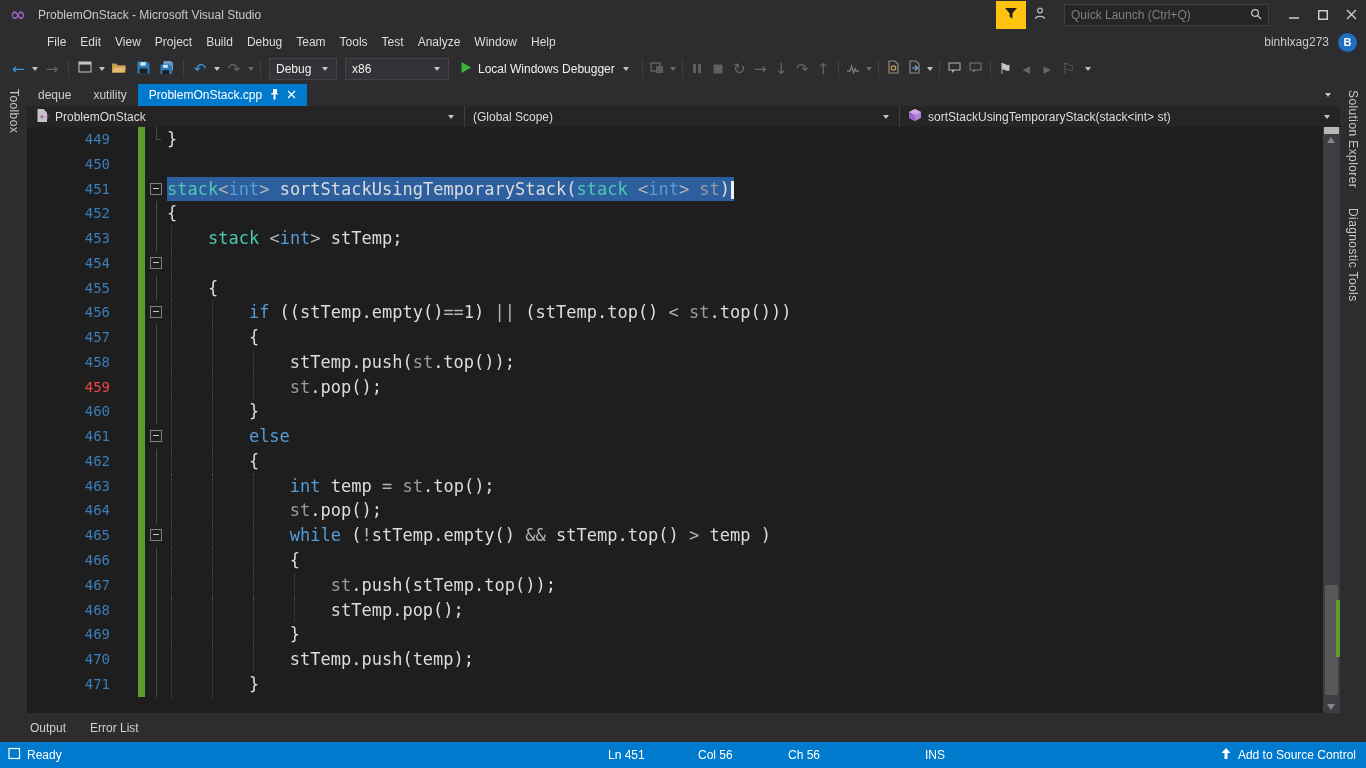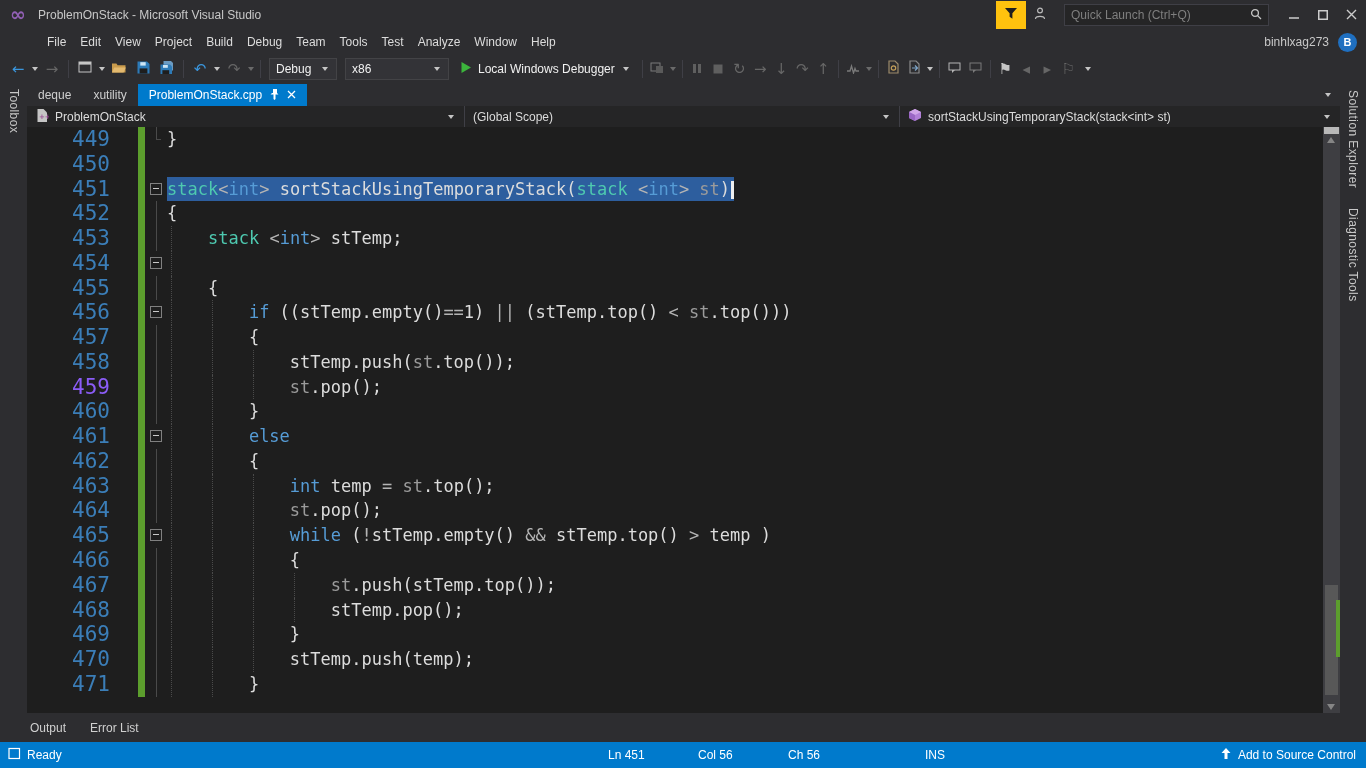--- a/index.html
+++ b/index.html
@@ -55,21 +55,21 @@
 .nav-sec{display:flex;align-items:center;gap:6px;padding:0 8px;font-size:12px;color:#DCDCDC;border-right:1px solid #3F3F46;}
 .nav-sec .dcaret{margin-left:auto;}
 .nav-sec.s1{width:438px;}
 .nav-sec.s2{width:435px;}
 .nav-sec.s3{flex:1;border-right:none;}
 
 
 .editor{flex:1;position:relative;background:#1E1E1E;overflow:hidden;font-family:"DejaVu Sans Mono",monospace;}
 .lines{position:absolute;left:0;top:0;right:17px;bottom:0;}
 .line-row{position:relative;height:24.78px;}
-.ln{position:absolute;left:0;top:0;width:83px;text-align:right;font-size:21px;line-height:24.78px;}
+.ln{position:absolute;left:0;top:0;width:83px;text-align:right;font-size:14px;line-height:24.78px;}
 .change-bar{position:absolute;left:111px;width:7px;top:0;height:100%;}
 .indent-guide{position:absolute;top:0;height:100%;width:0;border-left:1px dotted #4A4A4A;}
 .fold-box{position:absolute;left:123px;top:6px;width:12px;height:12px;border:1px solid #808080;background:#1E1E1E;}
 .fold-box::after{content:"";position:absolute;left:2px;right:2px;top:4px;border-top:1px solid #C8C8C8;}
 .fold-vline{position:absolute;left:129px;top:0;height:100%;border-left:1px solid #4A4A4A;}
 .fold-corner{position:absolute;left:129px;top:0;height:13px;width:5px;border-left:1px solid #4A4A4A;border-bottom:1px solid #4A4A4A;}
 .code{position:absolute;left:140px;top:0;white-space:pre;font-size:17px;line-height:24.78px;}
 .caret-bar{display:inline-block;width:3px;height:18px;background:#EFEFEF;vertical-align:middle;margin-left:1px;}
 
 
@@ -425,21 +425,21 @@
             <div class="line-row">
               <div class="ln" style="color: rgb(59, 126, 184);">458</div>
               <div class="change-bar" style="background: rgb(92, 158, 45);"></div>
               <div class="indent-guide" style="left: 144px;"></div>
               <div class="indent-guide" style="left: 184.9px;"></div>
               <div class="indent-guide" style="left: 225.9px;"></div>
               <div class="fold-vline"></div>
               <div class="code"><span style="color: rgb(220, 220, 220);">            stTemp.push(</span><span style="color: rgb(155, 155, 155);">st</span><span style="color: rgb(220, 220, 220);">.top());</span></div>
             </div>
             <div class="line-row">
-              <div class="ln" style="color: #8b5cf6; padding-left: 11px;">459</div>
+              <div class="ln" style="color: #ef4444; padding-left: 11px;">459</div>
               <div class="change-bar" style="background: rgb(92, 158, 45);"></div>
               <div class="indent-guide" style="left: 144px;"></div>
               <div class="indent-guide" style="left: 184.9px;"></div>
               <div class="indent-guide" style="left: 225.9px;"></div>
               <div class="fold-vline"></div>
               <div class="code"><span style="color: rgb(220, 220, 220);">            </span><span style="color: rgb(155, 155, 155);">st</span><span style="color: rgb(220, 220, 220);">.pop();</span></div>
             </div>
             <div class="line-row">
               <div class="ln" style="color: rgb(59, 126, 184);">460</div>
               <div class="change-bar" style="background: rgb(92, 158, 45);"></div>

